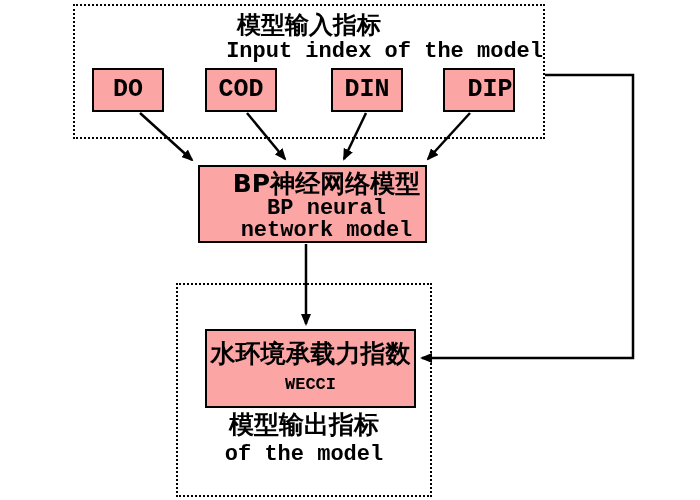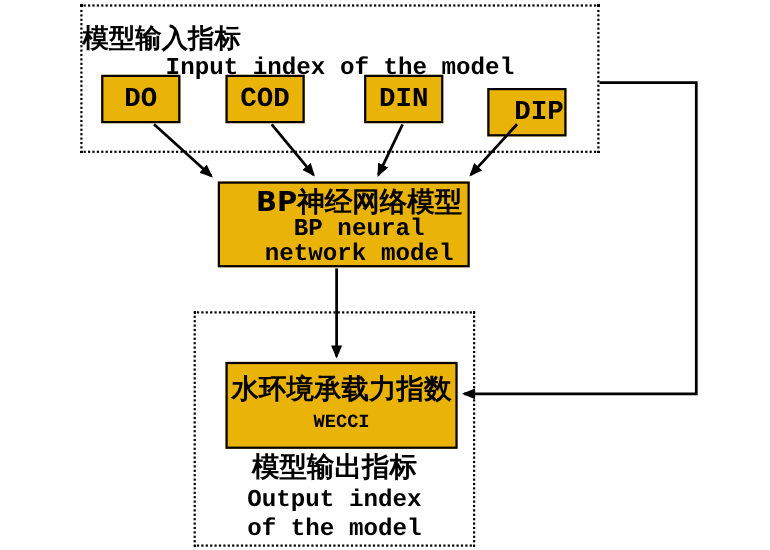--- a/index.html
+++ b/index.html
@@ -19,40 +19,40 @@
   .dotted-box {
     position: absolute;
     border: 2px dotted #000000;
     box-sizing: border-box;
     background: transparent;
   }
   .solid-box {
     position: absolute;
     border: 2px solid #000000;
     box-sizing: border-box;
-    background: #eab308;
+    background: #fca5a5;
     text-align: center;
   }
   .indicator-node {
     width: 72px;
     height: 44px;
     font-weight: bold;
     font-size: 25px;
     line-height: 40px;
   }
   .zh {
     font-family: "DejaVu Sans", sans-serif;
     font-weight: bold;
   }
   .en {
     font-family: "Liberation Mono", "DejaVu Sans Mono", monospace;
     font-weight: bold;
   }
-  .input-title-zh   { margin-top: 15px;  font-size: 24px; line-height: 28px; }
-  .input-title-en   { font-size: 22px; line-height: 26px; text-align: center; letter-spacing: 0px; }
+  .input-title-zh   { margin-top: 5px;  font-size: 24px; line-height: 28px; text-align: center; }
+  .input-title-en   { font-size: 22px; line-height: 26px; text-align: right; letter-spacing: 0px; }
   .bp-zh            { margin-top: 3px; font-size: 25px; line-height: 28px; }
   .bp-en            { font-size: 22px; line-height: 22px; }
   .wecci-zh         { margin-top: 6px; font-size: 25px; line-height: 34px; letter-spacing: 0px; }
   .wecci-en         { font-size: 17px; line-height: 28px; }
   .output-caption {
     position: absolute;
     left: 176px;
     top: 412px;
     width: 256px;
     text-align: center;
@@ -80,40 +80,39 @@
 
   <div class="solid-box indicator-node en" style="left:92px; top:68px;">
     <span>DO</span>
   </div>
   <div class="solid-box indicator-node en" style="left:205px; top:68px;">
     <span>COD</span>
   </div>
   <div class="solid-box indicator-node en" style="left:331px; top:68px;">
     <span>DIN</span>
   </div>
-  <div class="solid-box indicator-node en" style="left:443px; top:80px;padding-left:22px;">
+  <div class="solid-box indicator-node en" style="left:443px; top:68px;padding-left:22px;">
     <span>DIP</span>
   </div>
 
   <div class="solid-box" style="left:198px; top:165px; width:229px; height:78px;padding-left:28px;">
     <div class="zh bp-zh">BP神经网络模型</div>
     <div class="en bp-en">BP neural</div>
     <div class="en bp-en">network model</div>
   </div>
 
   <div class="dotted-box" style="left:176px; top:283px; width:256px; height:214px;"></div>
 
   <div class="solid-box" style="left:205px; top:329px; width:211px; height:79px;">
     <div class="zh wecci-zh">水环境承载力指数</div>
     <div class="en wecci-en">WECCI</div>
   </div>
 
   <div class="output-caption">
     <div class="zh output-zh">模型输出指标</div>
-    <div class="en output-en">Output index</div>
     <div class="en output-en">of the model</div>
   </div>
 
   <svg class="connector-layer" viewBox="0 0 700 500">
     <defs>
       <marker id="arrowhead" markerWidth="12" markerHeight="10" refX="10" refY="5" orient="auto" markerUnits="userSpaceOnUse">
         <path d="M0,0 L12,5 L0,10 z" fill="#000000"></path>
       </marker>
     </defs>
     <line x1="140" y1="113" x2="192" y2="160" stroke="#000000" stroke-width="2.5" marker-end="url(#arrowhead)"></line>

